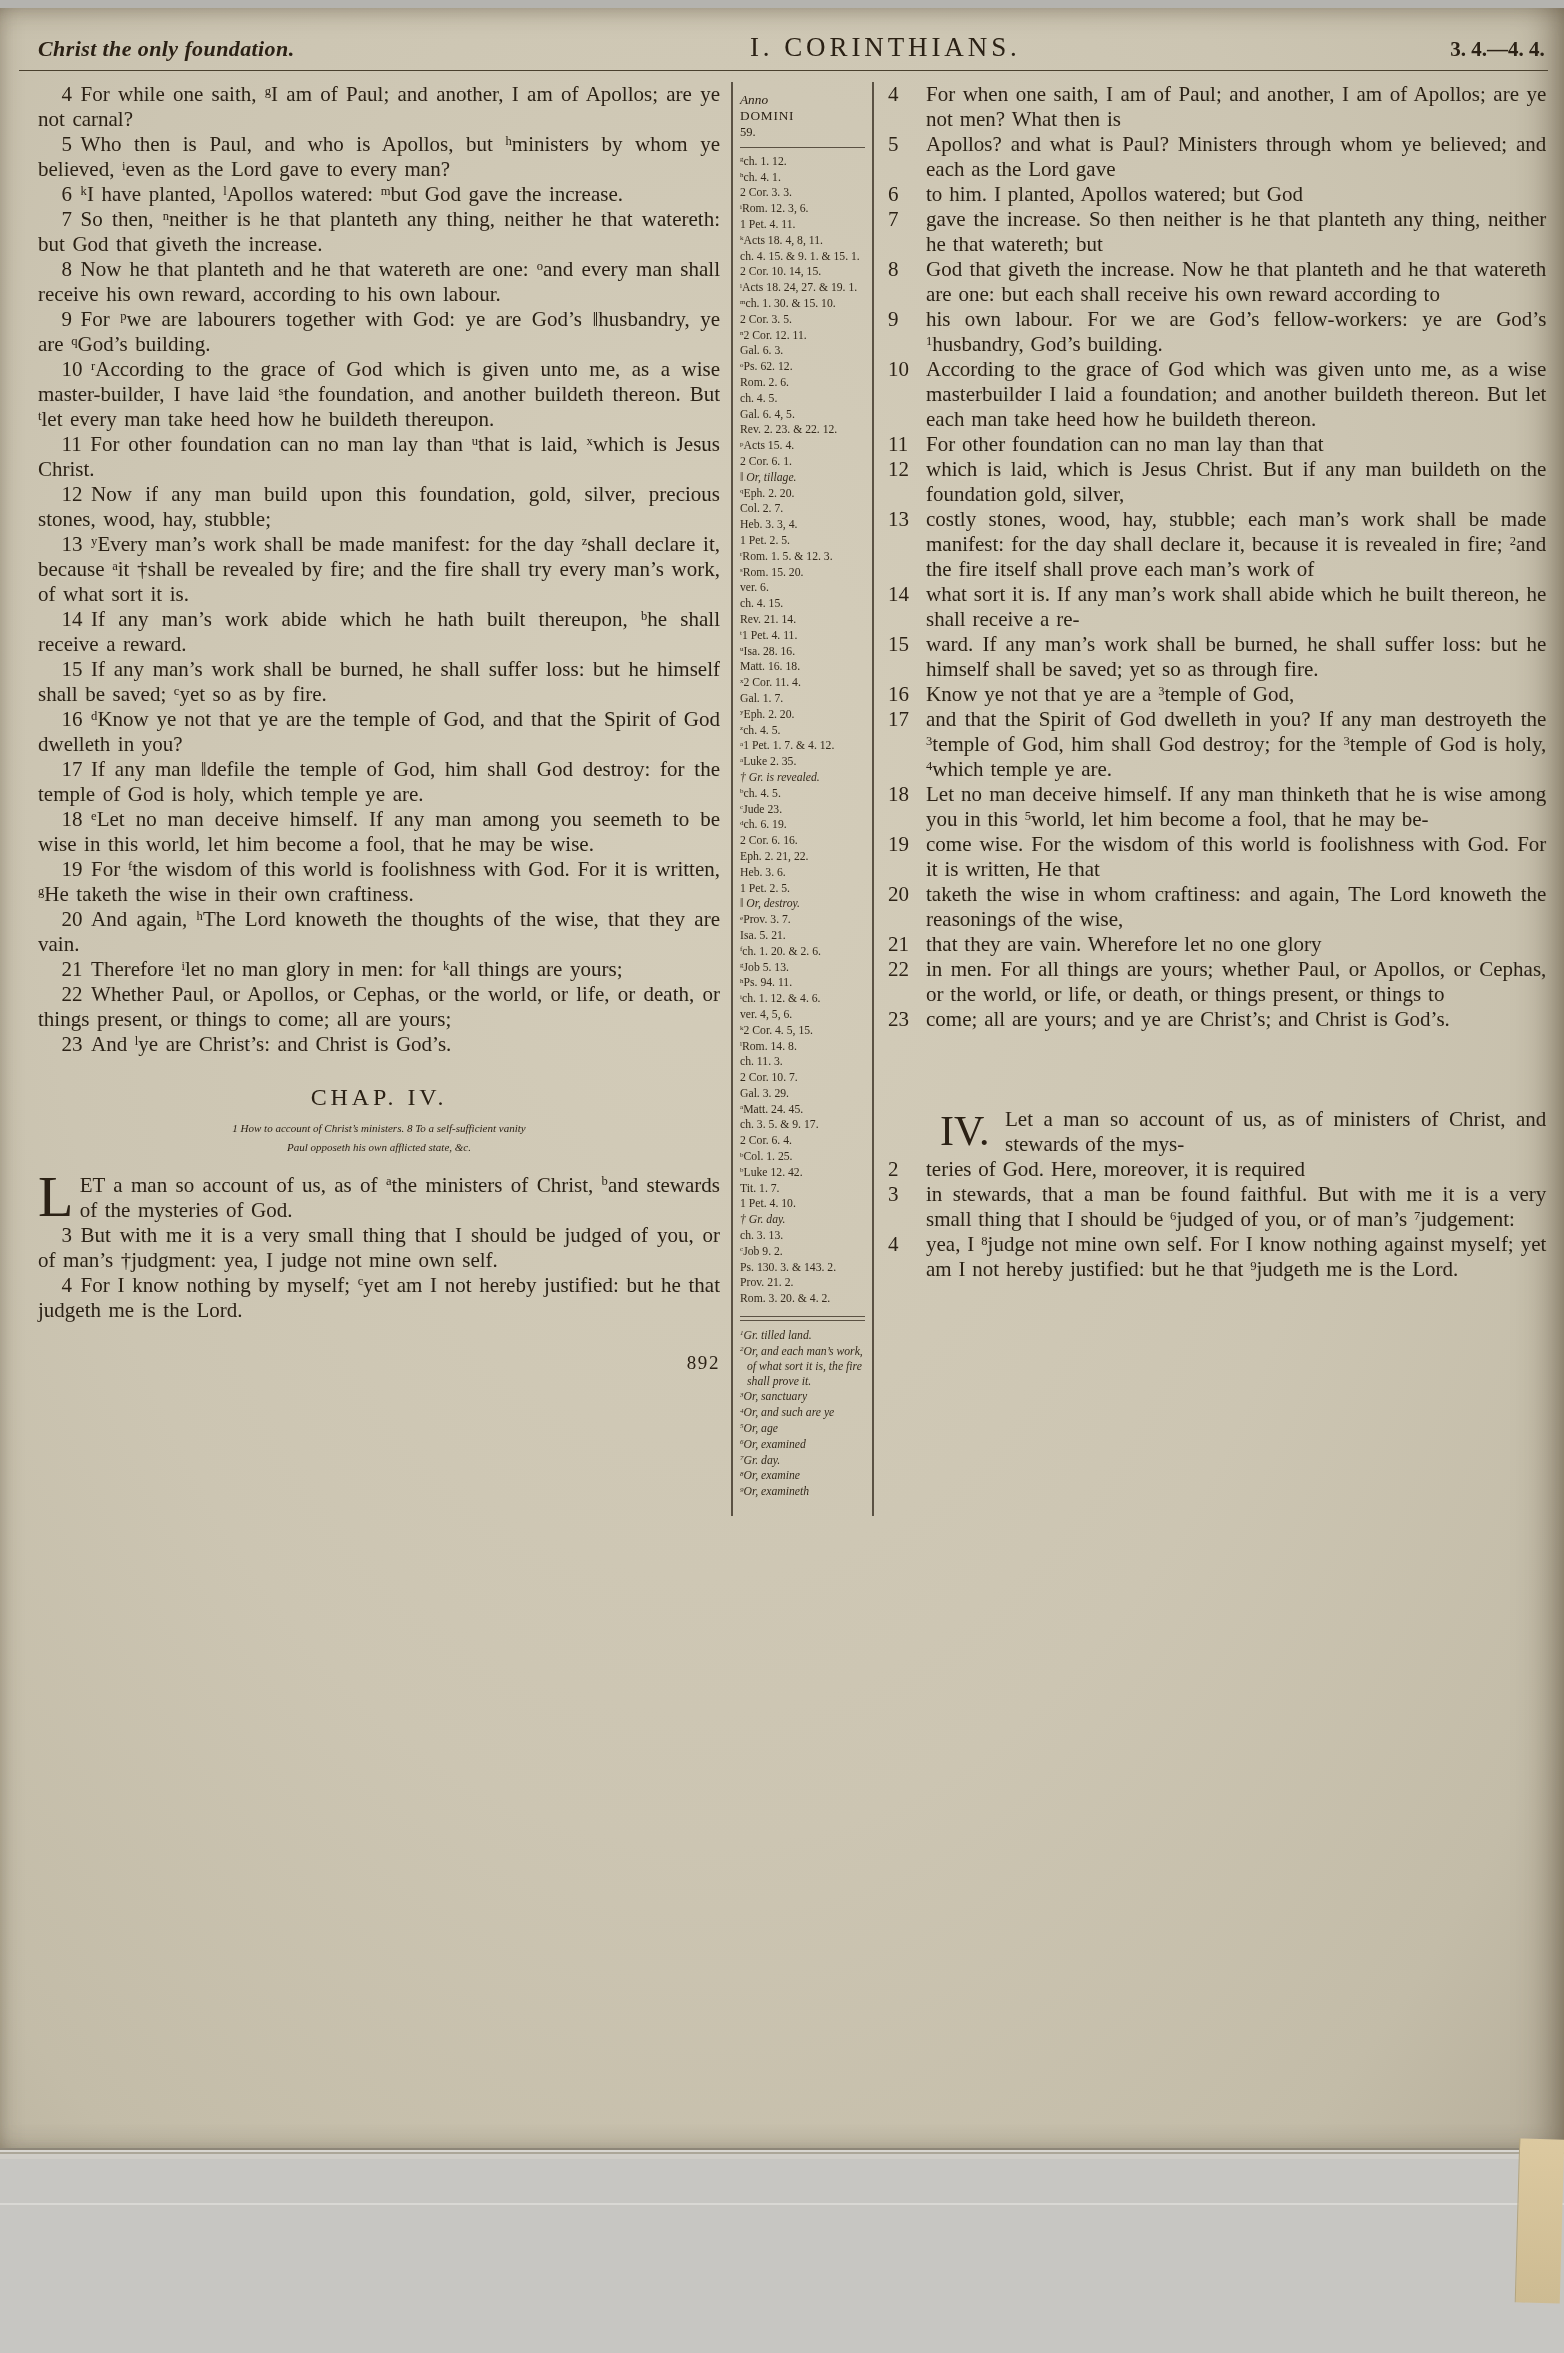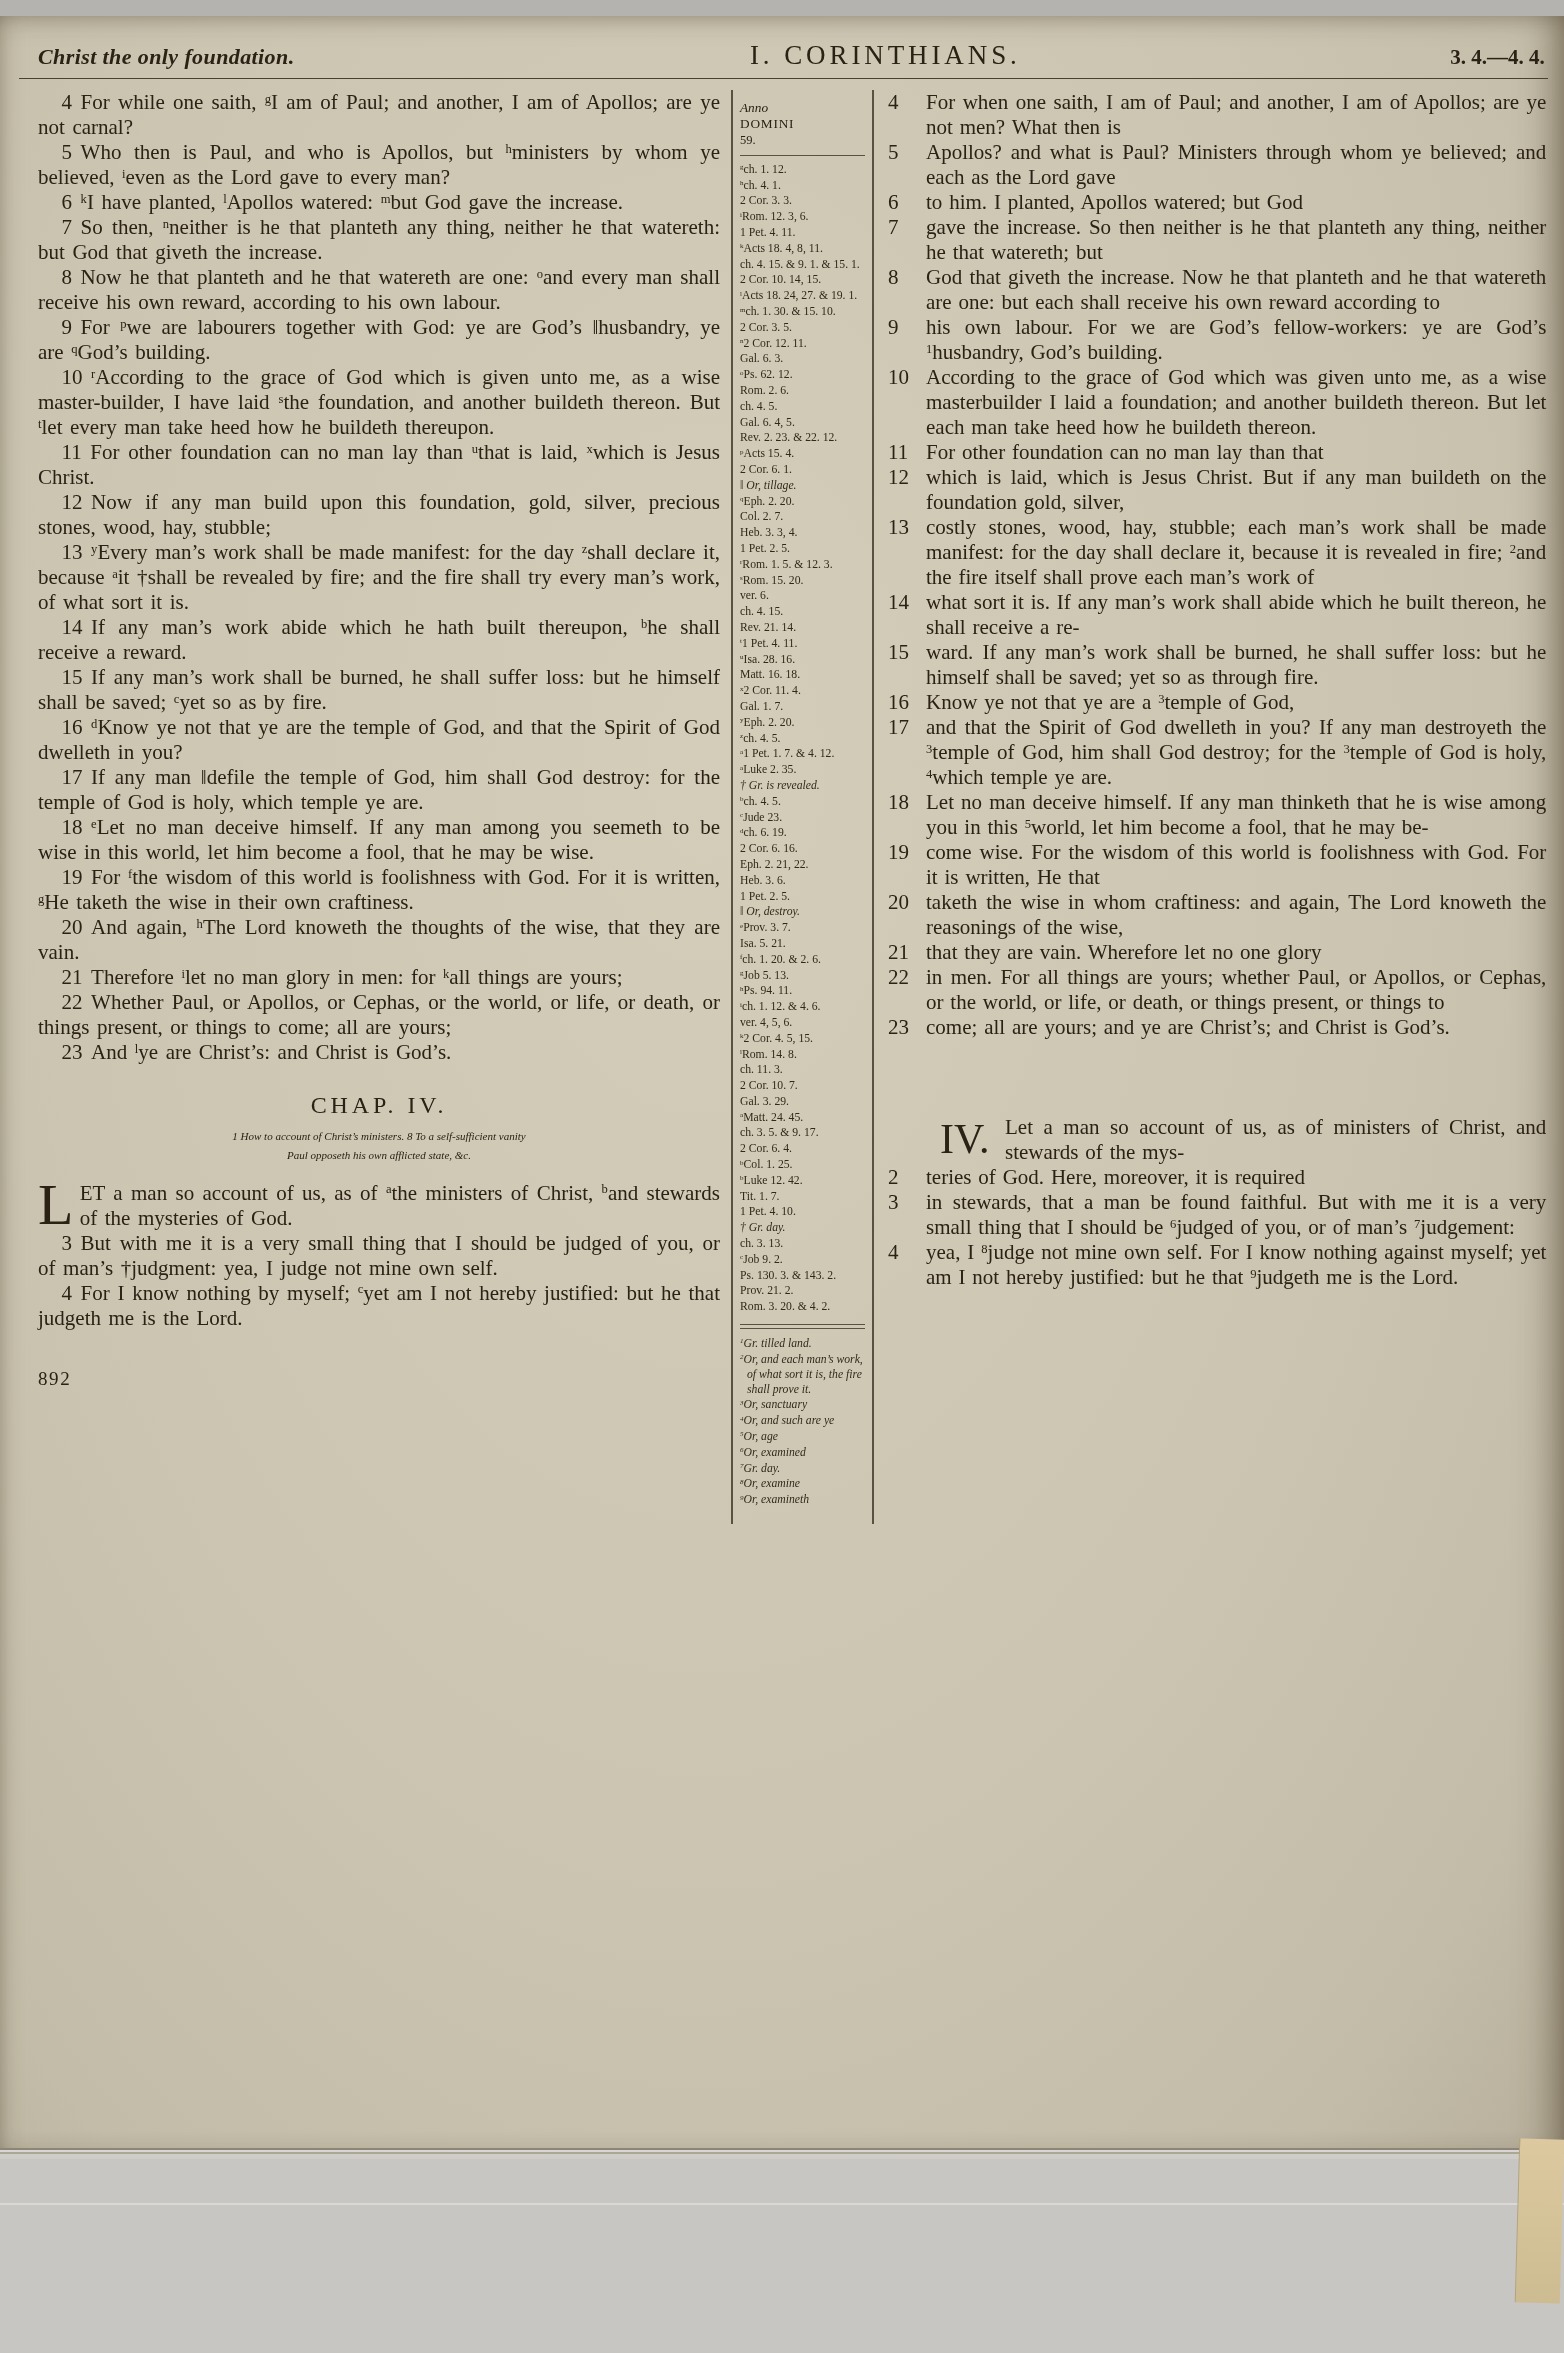--- a/index.html
+++ b/index.html
@@ -6,21 +6,21 @@
   body {
     width:1565px; height:2354px; overflow:hidden;
     background:#b4b3af;
     font-family:"Liberation Serif","DejaVu Serif",serif;
     color:#2b2115;
   }
   .scan { position:relative; width:1565px; height:2354px; }
 
   
   .page {
-    position:absolute; top:16px; left:0; width:1565px; height:2148px;
+    position:absolute; top:8px; left:0; width:1565px; height:2148px;
     background:
       radial-gradient(ellipse at 45% 35%, #d4cdba 0%, #ccc5b2 55%, #c3bca8 85%, #b7af9b 100%);
     box-shadow:
       inset -23.5px 0 36px -12.5px rgba(66,52,32,.5),
       inset 11px 0 27px -14px rgba(66,52,32,.3),
       inset 0 -15.6px 27px -11px rgba(66,52,32,.28),
       inset 0 12.5px 23.5px -14px rgba(66,52,32,.22);
     overflow:hidden;
   }
   .page-inner { position:relative; padding:0; }
@@ -47,21 +47,21 @@
 
   
   .verse { margin:0; text-indent:23.5px; text-align:justify; font-size:21px; line-height:25px; word-spacing:2.3px; }
   .vnum  { margin-right:8.6px; }
   sup { font-size:60%; line-height:0; vertical-align:baseline; position:relative; top:-0.5em; }
 
   .chap-heading { margin:27px 0 7.8px; text-align:center; font-weight:normal; font-size:24px; letter-spacing:3.9px; }
   .chap-summary { text-align:center; font-style:italic; font-size:11px; line-height:19px; margin-bottom:15.6px; }
   .dropcap-verse { text-indent:0; }
   .dropcap { float:left; font-size:58px; line-height:45px; padding:1.6px 6.3px 0 0; }
-  .page-number { clear:both; margin-top:37px; text-align:left; font-size:19px; letter-spacing:1.6px; }
+  .page-number { clear:both; margin-top:29px; text-align:right; font-size:19px; letter-spacing:1.6px; }
 
   
   .anno { padding:6.3px 0 6.3px; border-bottom:0.8px solid #5a5143; margin-bottom:6.3px; }
   .anno-line1 { font-style:italic; font-size:13.3px; }
   .anno-line2 { font-size:13.3px; letter-spacing:0.8px; }
   .anno-line3 { font-size:12.5px; margin-top:1.6px; }
   .ref { font-size:11.7px; line-height:15px; padding-left:7px; text-indent:-7px; margin:0.8px 0; color:#33291b; }
   .ref.it, .note { font-style:italic; }
   .mid-divider { border-top:0.8px solid #5a5143; border-bottom:0.8px solid #5a5143; height:3.1px; margin:9.4px 0 7px; }
 

